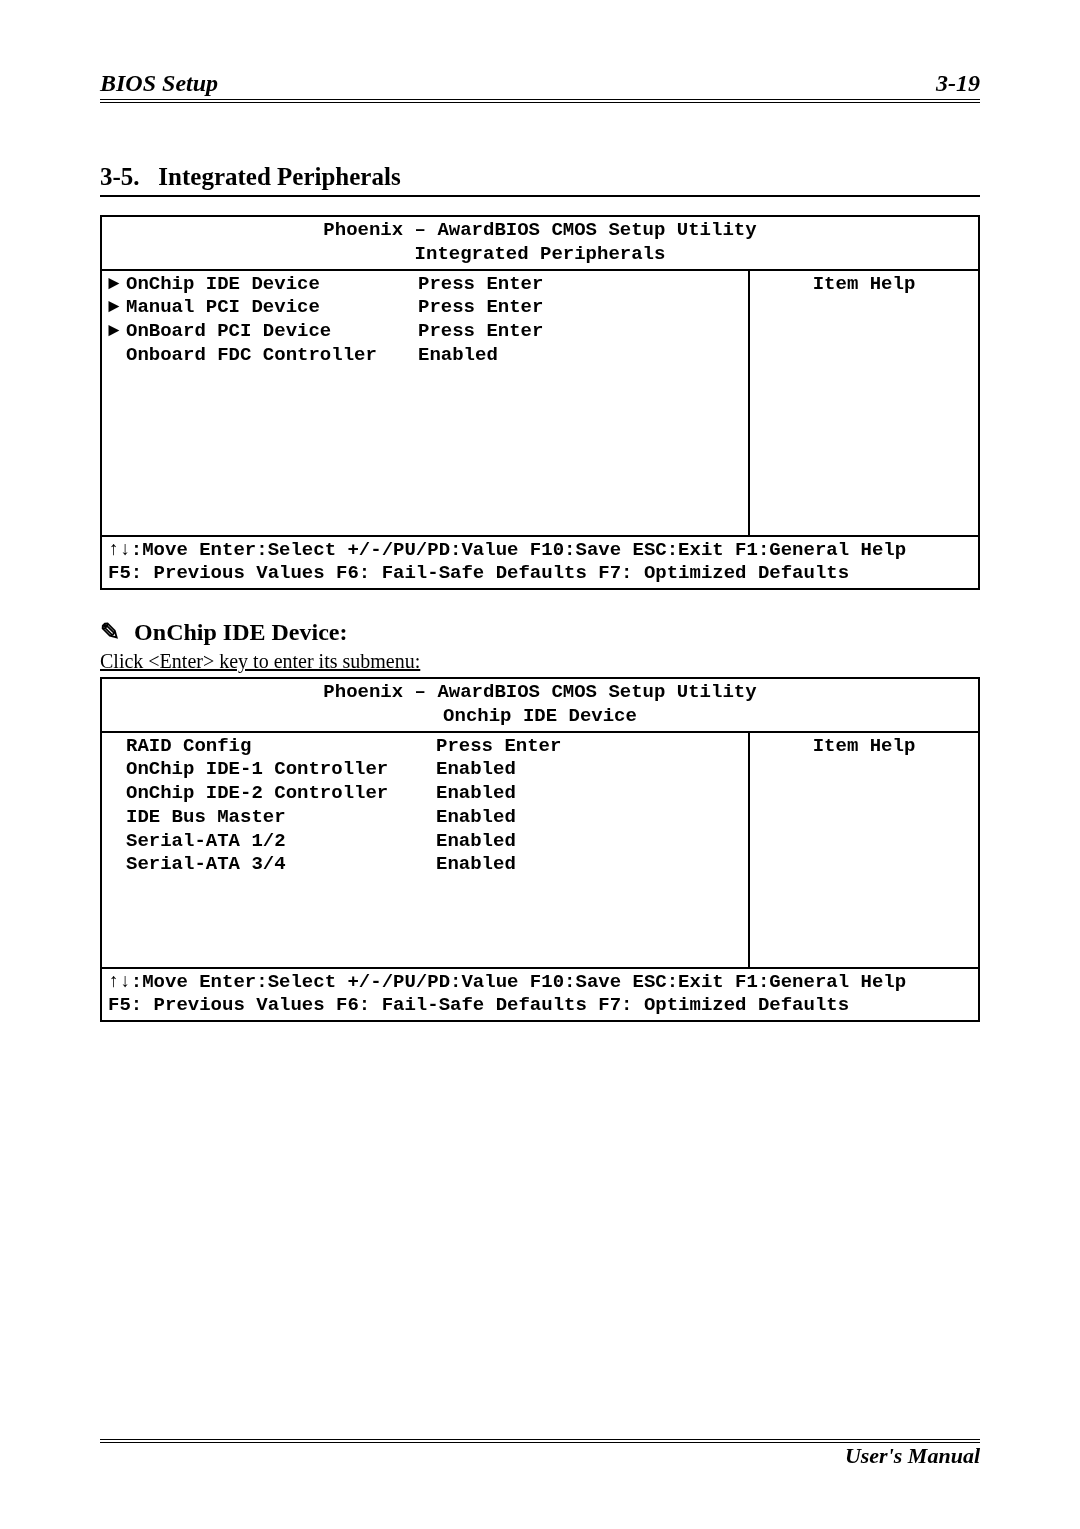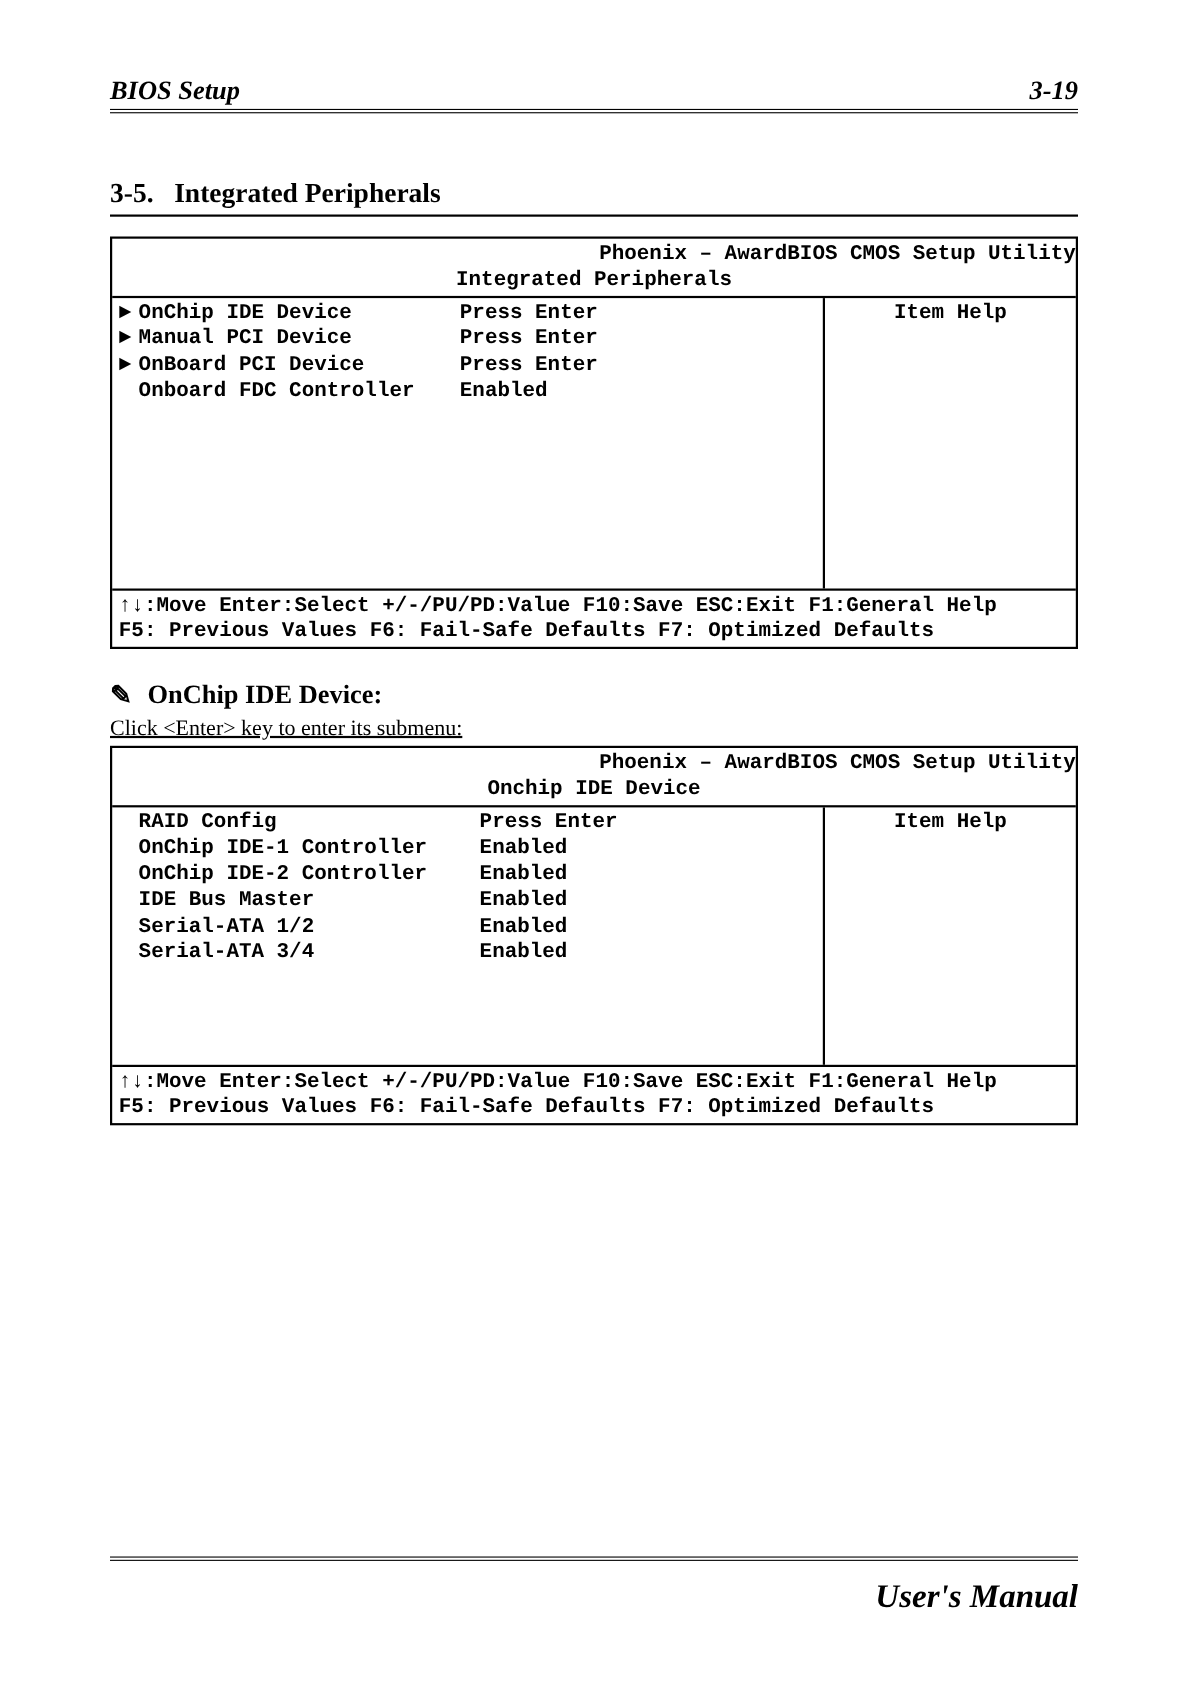--- a/index.html
+++ b/index.html
@@ -30,46 +30,46 @@
     padding-bottom: 2px;
     margin-bottom: 60px;
     gap: 41px;
   }
   .footer-row {
     position: absolute;
     left: 100px;
     right: 100px;
     bottom: 60px;
     border-top: 4px double #000;
-    padding-top: 16px;
+    padding-top: 0;
     text-align: right;
     font-style: italic;
     font-weight: bold;
-    font-size: 30px;
+    font-size: 22px;
   }
   h1.section-title {
     font-size: 25px;
     font-weight: bold;
     margin: 0 0 4px 0;
     border-bottom: 2px solid #000;
     padding-bottom: 4px;
   }
   .section-num {
     font-weight: bold;
   }
   .bios-box {
     border: 2px solid #000;
     font-family: "Courier New", monospace;
     font-weight: bold;
     font-size: 19px;
     line-height: 1.25;
     margin-top: 18px;
   }
   .bios-title {
-    text-align: right;
+    text-align: center;
     padding: 2px 0 0 0;
   }
   .bios-sub {
     text-align: center;
     padding-bottom: 2px;
   }
   .bios-body {
     display: flex;
     border-top: 2px solid #000;
     border-bottom: 2px solid #000;

